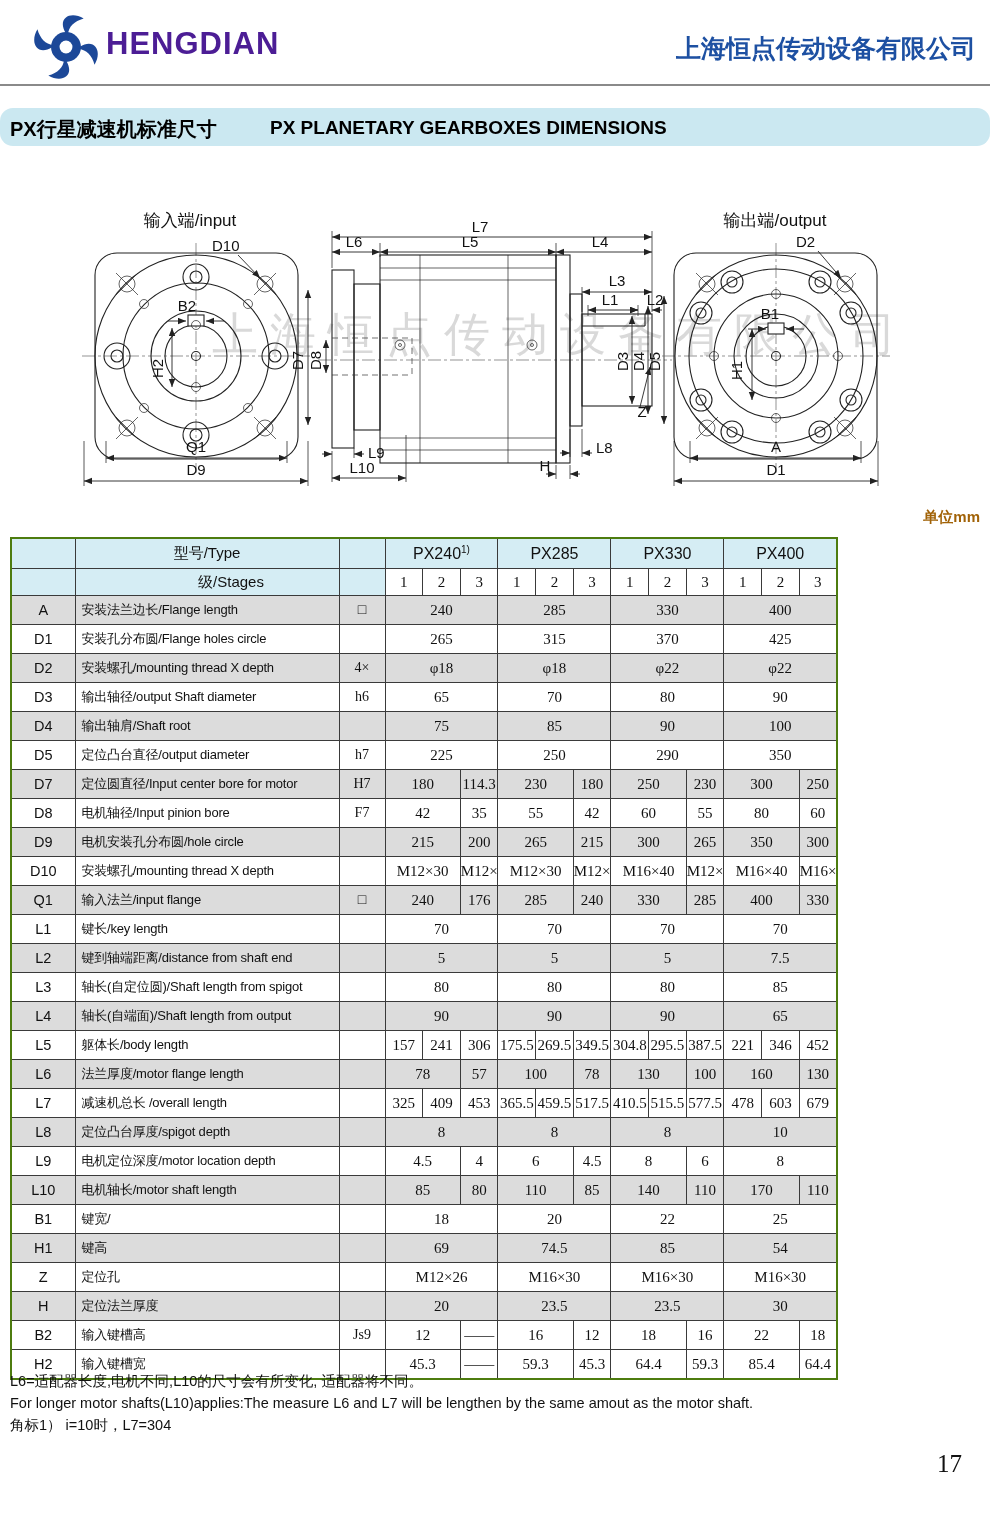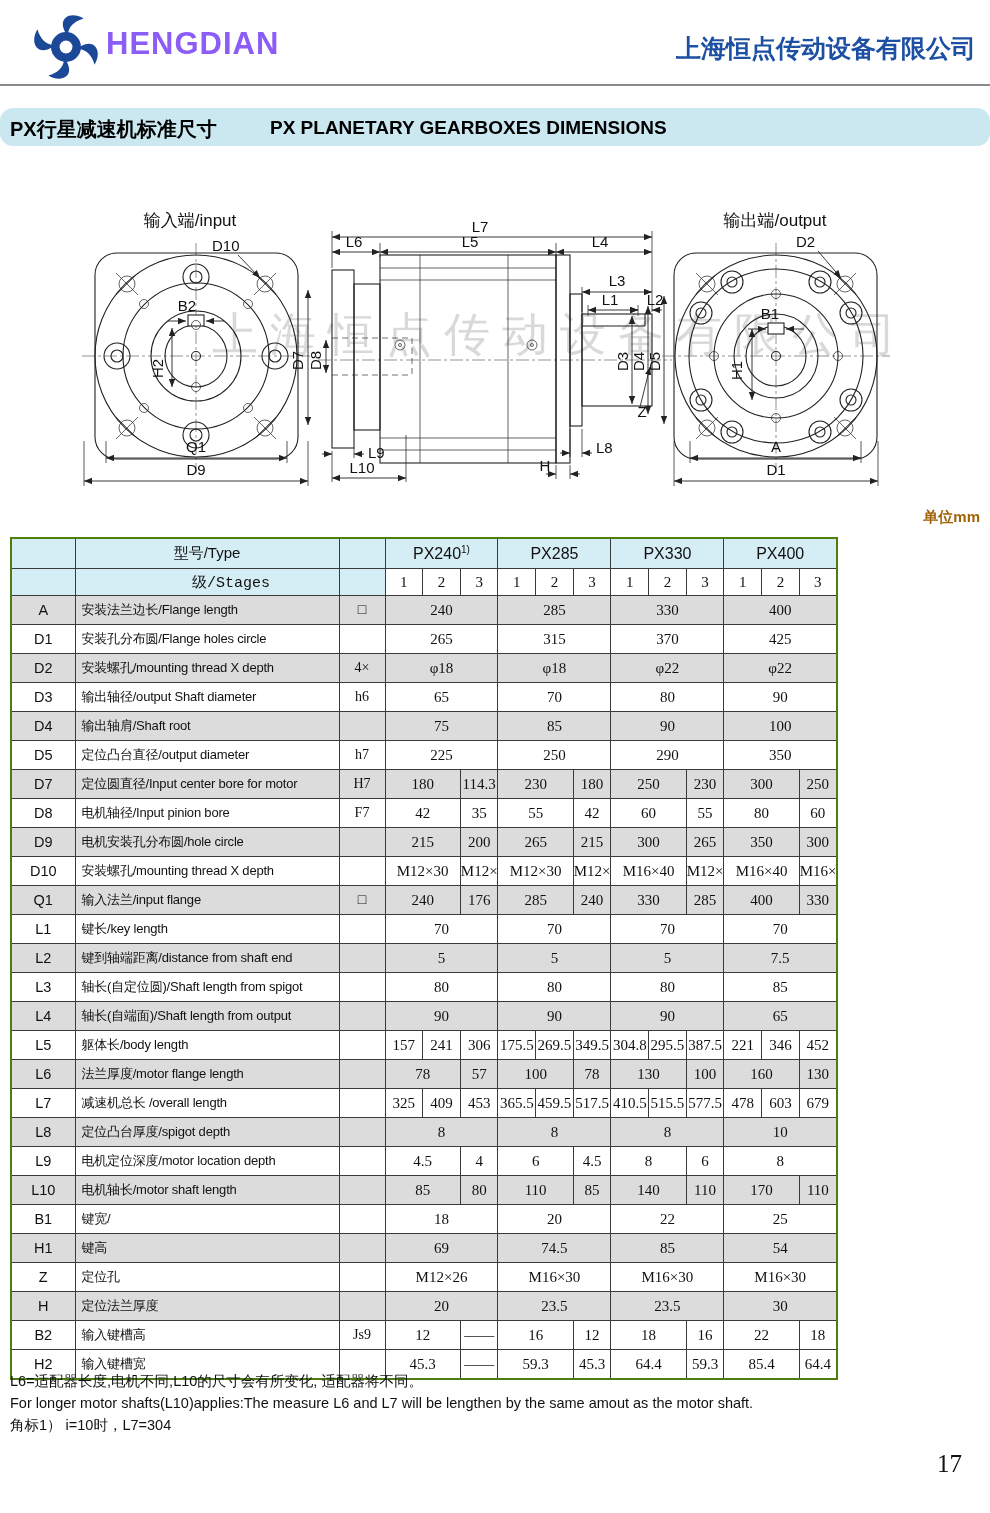--- a/index.html
+++ b/index.html
@@ -1,21 +1,21 @@
 <!DOCTYPE html>
 <html><head>
 <meta charset="utf-8">
 <style>
   html,body{margin:0;padding:0;background:#fff;}
   .page{position:relative;width:990px;height:1513px;background:#fff;overflow:hidden;
         font-family:"Liberation Sans",sans-serif;color:#111;}
   
   .hdr-logo{position:absolute;left:32px;top:12px;width:68px;height:70px;}
   .hdr-logotext{position:absolute;left:106px;top:26px;font-size:31px;font-weight:600;
-        color:#8b5cf6;letter-spacing:1px;}
+        color:#4c1d95;letter-spacing:1px;}
   .hdr-company{position:absolute;right:14px;top:32px;font-size:25px;font-weight:bold;color:#1d50a2;}
   .hdr-rule{position:absolute;left:0;top:84px;width:990px;height:2px;background:#8a8a8a;}
   
   .banner{position:absolute;left:0;top:108px;width:990px;height:38px;background:#cbe8f1;border-radius:13px;}
   .banner .zh{position:absolute;left:10px;top:8px;font-size:20px;font-weight:bold;color:#000;}
   .banner .en{position:absolute;left:270px;top:9px;font-size:19px;font-weight:bold;color:#000;}
   
   .drawing{position:absolute;left:0;top:195px;}
   .ol{stroke:#222;stroke-width:1.1;fill:none;}
   .th{stroke:#222;stroke-width:0.7;fill:none;}
@@ -31,21 +31,21 @@
   .unit{position:absolute;right:10px;top:508px;font-size:15px;font-weight:bold;color:#a16207;}
   .tblwrap{position:absolute;left:10px;top:537px;}
   table{border-collapse:collapse;table-layout:fixed;width:828px;border:2px solid #4d7c0f;}
   td{border:1px solid #3a3a3a;height:28px;padding:0;text-align:center;overflow:hidden;
      white-space:nowrap;font-family:"Liberation Serif",serif;font-size:15px;}
   tr.hdr td{background:#d5edf4;font-family:"Liberation Sans",sans-serif;font-size:15px;height:29px;}
   tr.hdr td.type{font-size:16px;}
   tr.hdr td sup{font-size:10px;}
   tr.stages td{height:26px;}
   td.stage{background:#fff !important;font-family:"Liberation Serif",serif;}
-  tr.stages td.hb{background:#d5edf4;font-family:Liberation Mono, monospace;padding-left:48px;}
+  tr.stages td.hb{background:#d5edf4;font-family:Liberation Sans, sans-serif;padding-left:48px;}
   td.code{font-family:"Liberation Sans",sans-serif;font-size:14.5px;}
   td.desc{text-align:left;padding-left:6px;font-family:"Liberation Sans",sans-serif;
           font-size:13px;letter-spacing:-0.2px;}
   td.tol{font-size:14px;}
   tr.shade td{background:#dcdcdc;}
   
   .notes{position:absolute;left:10px;top:1370px;font-size:14.5px;line-height:22px;color:#111;}
   .pagenum{position:absolute;right:28px;top:1450px;font-size:25px;font-family:"Liberation Serif",serif;}
 </style>
 </head>

